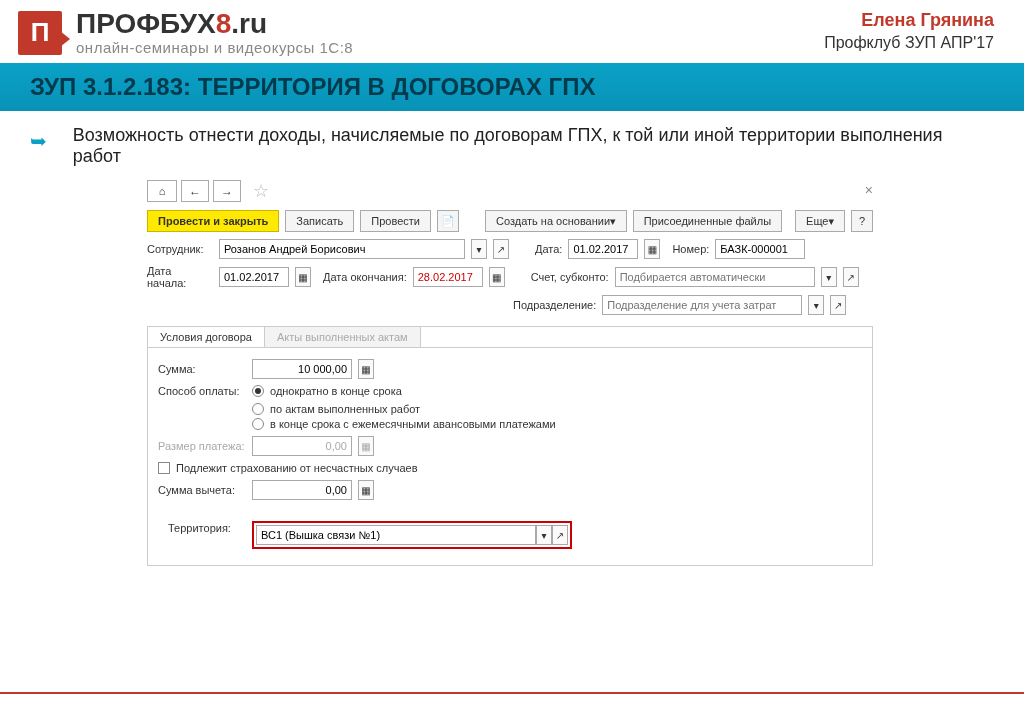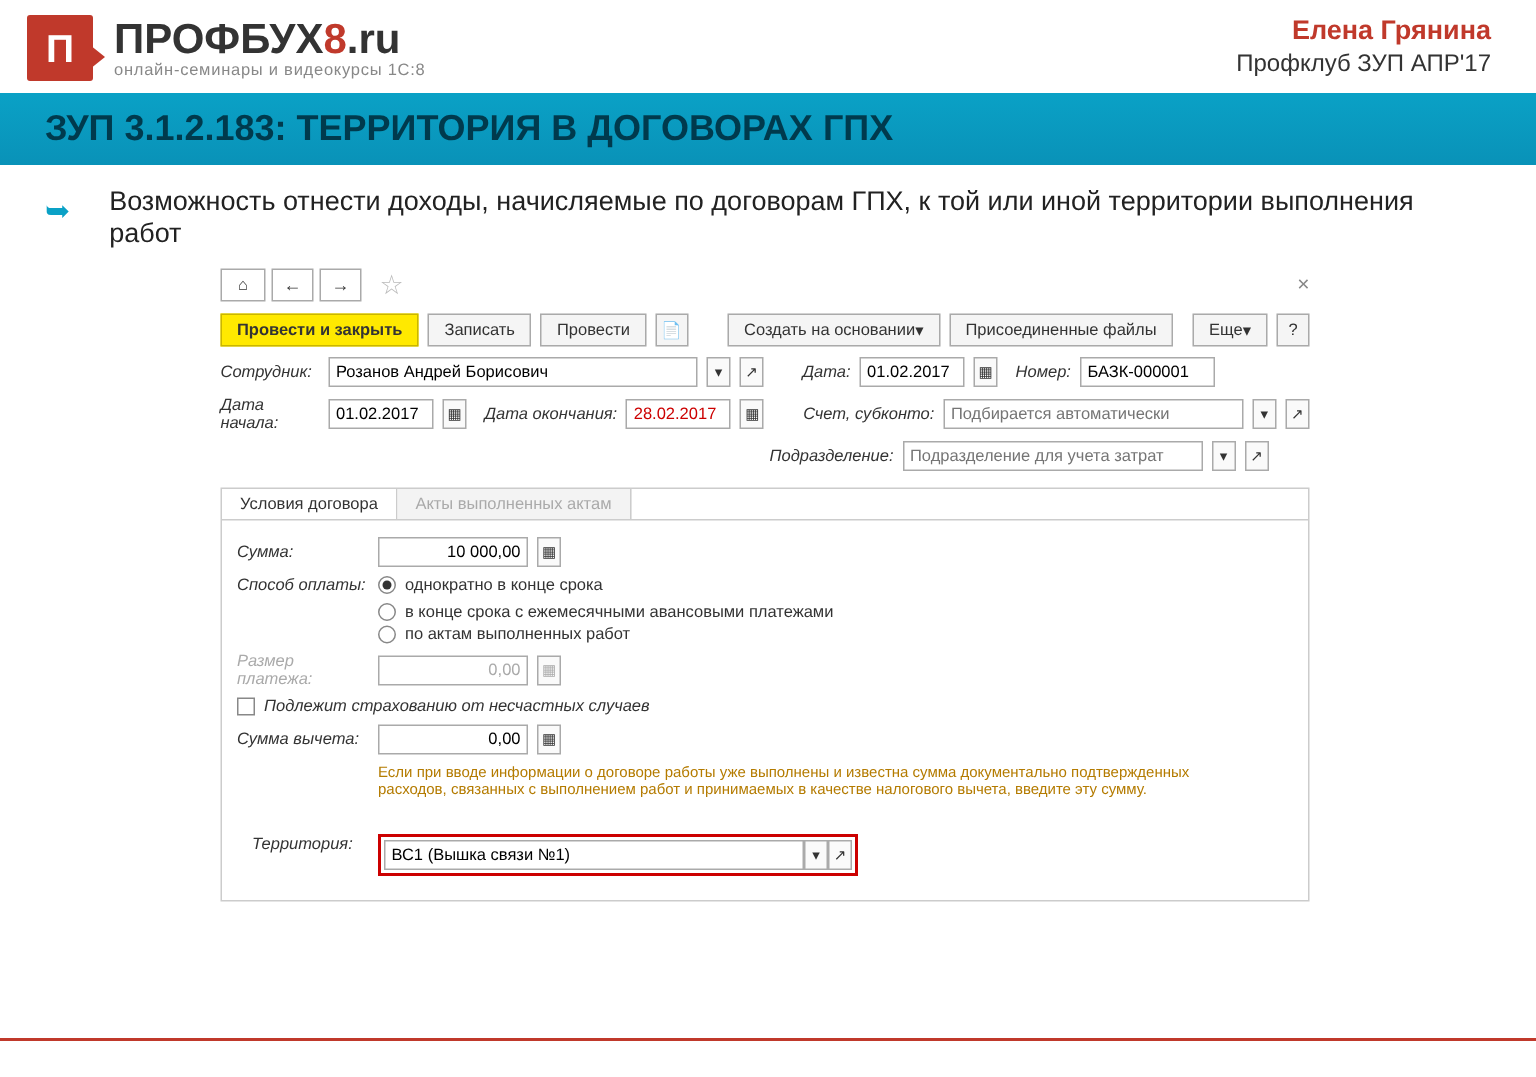--- a/index.html
+++ b/index.html
@@ -4,41 +4,41 @@
 <style>
   * { box-sizing: border-box; font-family: Arial, sans-serif; }
   body { margin: 0; width: 1024px; height: 718px; background: #fff; position: relative; }
   .header { display: flex; justify-content: space-between; align-items: flex-start; padding: 10px 30px 8px 18px; }
   .logo { display: flex; align-items: center; }
   .logo-icon { width: 44px; height: 44px; background: #c0392b; color: #fff; display:flex; align-items:center; justify-content:center; font-weight:bold; font-size: 26px; border-radius: 2px; position: relative; }
   .logo-icon::after { content:''; position:absolute; right:-8px; bottom:8px; width:0; height:0; border-left:10px solid #c0392b; border-top:8px solid transparent; border-bottom:8px solid transparent; }
   .logo-text { margin-left: 14px; line-height:1; }
   .logo-main { font-size: 28px; font-weight: 700; color:#333; }
   .logo-main .red { color:#c0392b; }
-  .logo-sub { font-size: 11px; color:#888; letter-spacing: 0.5px; margin-top:2px; }
+  .logo-sub { font-size: 15px; color:#888; letter-spacing: 0.5px; margin-top:2px; }
   .author { text-align: right; }
   .author-name { color:#c0392b; font-size: 18px; font-weight:600; }
   .author-sub { color:#333; font-size: 16px; margin-top:3px; }
   .title-bar { background: linear-gradient(#0aa1c6, #0992b8); color:#003a4d; padding: 10px 30px; font-size: 24px; font-weight:600; }
   .bullet-row { padding: 14px 30px 8px 30px; display:flex; align-items:flex-start; font-size: 18px; color:#222; }
   .bullet-icon { color:#0aa1c6; font-size: 20px; margin-right: 26px; margin-top:4px; }
   .screenshot { margin-left: 140px; width: 740px; border:1px solid #fff; font-size:11px; color:#333; }
   .win-top { display:flex; align-items:center; padding: 4px 6px; gap:4px; position: relative;}
   .nav-btn { width:28px; height:22px; border:1px solid #aaa; background:#fff; display:flex; align-items:center; justify-content:center; font-size:12px; }
   .home { width:30px; height:22px; border:1px solid #aaa; background:#fff; display:flex; align-items:center; justify-content:center; }
   .star { font-size:18px; color:#bbb; margin: 0 4px 0 8px; }
   .win-title { font-size: 14px; }
   .close-x { position:absolute; right:6px; top:6px; color:#888; font-size:14px; }
   .toolbar { display:flex; align-items:center; padding: 4px 6px; gap:6px; }
   .btn { border:1px solid #aaa; background:#f5f5f5; padding:3px 10px; font-size:11px; height:22px; display:flex; align-items:center; }
   .btn-primary { background:#ffe900; border-color:#c9b600; font-weight:600; }
   .btn-sm { padding: 0 4px; width:22px; justify-content:center; }
   .spacer { flex:1; }
   .form-row { display:flex; align-items:center; padding: 3px 6px; gap:6px; }
-  .lbl { font-size:11px;font-style:italic; }
+  .lbl { font-size:11px; }
   .inp { border:1px solid #aaa; height:20px; padding:2px 4px; font-size:11px; background:#fff; }
   .inp-btn { border:1px solid #aaa; height:20px; width:16px; background:#fafafa; display:flex; align-items:center; justify-content:center; font-size:10px; }
   .muted-inp { color:#bbb; background:#fff; }
   .tabs { border:1px solid #ccc; margin: 8px 6px 0 6px; }
   .tab-strip { display:flex; border-bottom:1px solid #ccc; }
   .tab { padding:4px 12px; font-size:11px; border-right:1px solid #ccc; }
   .tab.active { background:#fff; }
   .tab.inactive { background:#f3f3f3; color:#aaa; }
   .tab-body { padding: 8px 10px; }
   .radio-row { display:flex; align-items:center; gap:6px; font-size:11px; margin:3px 0 3px 94px; }
@@ -145,44 +145,43 @@
         <div class="inp-btn">▦</div>
       </div>
 
       <div class="form-row" style="padding-left:0">
         <span class="lbl" style="width:88px">Способ оплаты:</span>
         <span class="radio on"></span>
         <span>однократно в конце срока</span>
       </div>
       <div class="radio-row">
         <span class="radio"></span>
-        <span>в конце срока с ежемесячными авансовыми платежами</span>
+        <span>по актам выполненных работ</span>
       </div>
       <div class="radio-row">
         <span class="radio"></span>
-        <span>по актам выполненных работ</span>
+        <span>в конце срока с ежемесячными авансовыми платежами</span>
       </div>
 
       <div class="form-row disabled" style="padding-left:0">
         <span class="lbl" style="width:88px">Размер платежа:</span>
         <input class="inp" style="width: 100px; text-align: right; color: rgb(170, 170, 170);" disabled="" value="0,00">
         <div class="inp-btn">▦</div>
       </div>
 
       <div class="form-row" style="padding-left:0">
         <span class="checkbox"></span>
         <span class="lbl">Подлежит страхованию от несчастных случаев</span>
       </div>
 
       <div class="form-row" style="padding-left:0">
         <span class="lbl" style="width:88px">Сумма вычета:</span>
         <input class="inp" style="width: 100px; text-align: right;" value="0,00">
         <div class="inp-btn">▦</div>
       </div>
-      <div class="hint">Если при вводе информации о договоре работы уже выполнены и известна сумма документально подтвержденных расходов, связанных с выполнением работ и принимаемых в качестве налогового вычета, введите эту сумму.</div>
 
       <div class="territory-row">
         <span class="lbl" style="width:78px">Территория:</span>
         <div class="territory-inp">
           <input class="inp" value="ВС1 (Вышка связи №1)" style="">
           <div class="inp-btn">▾</div>
           <div class="inp-btn">↗</div>
         </div>
       </div>
     </div>

